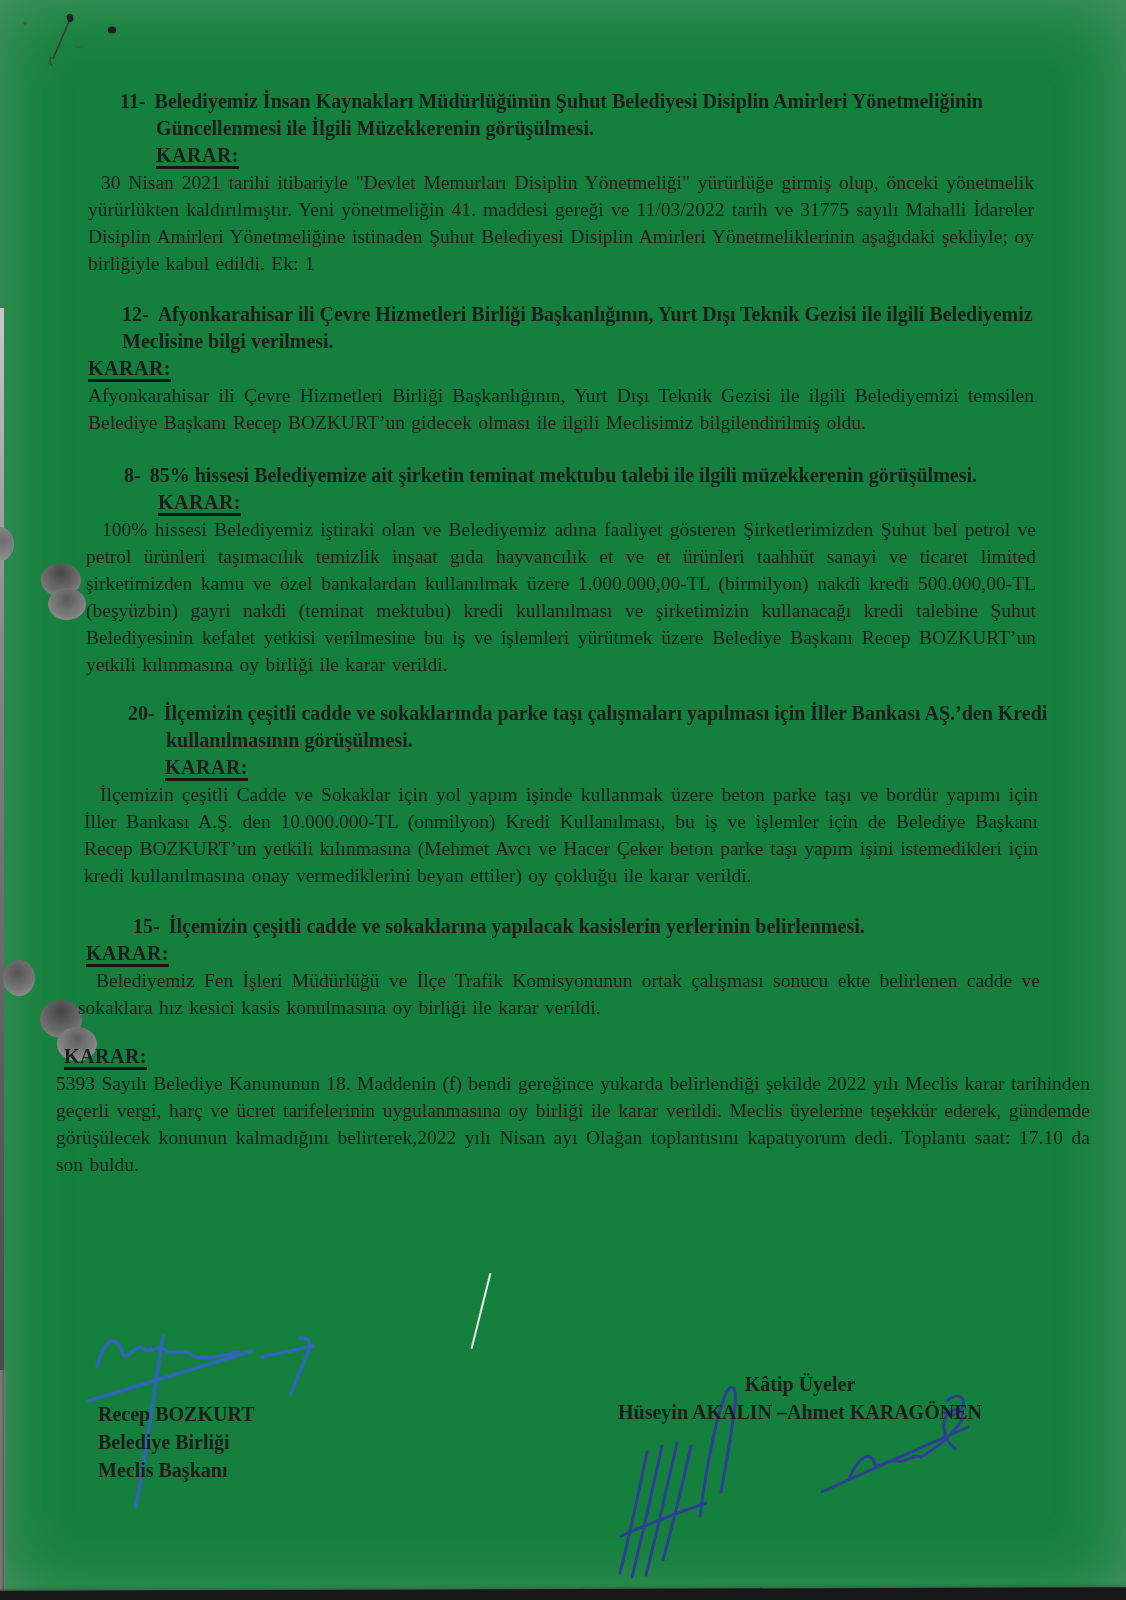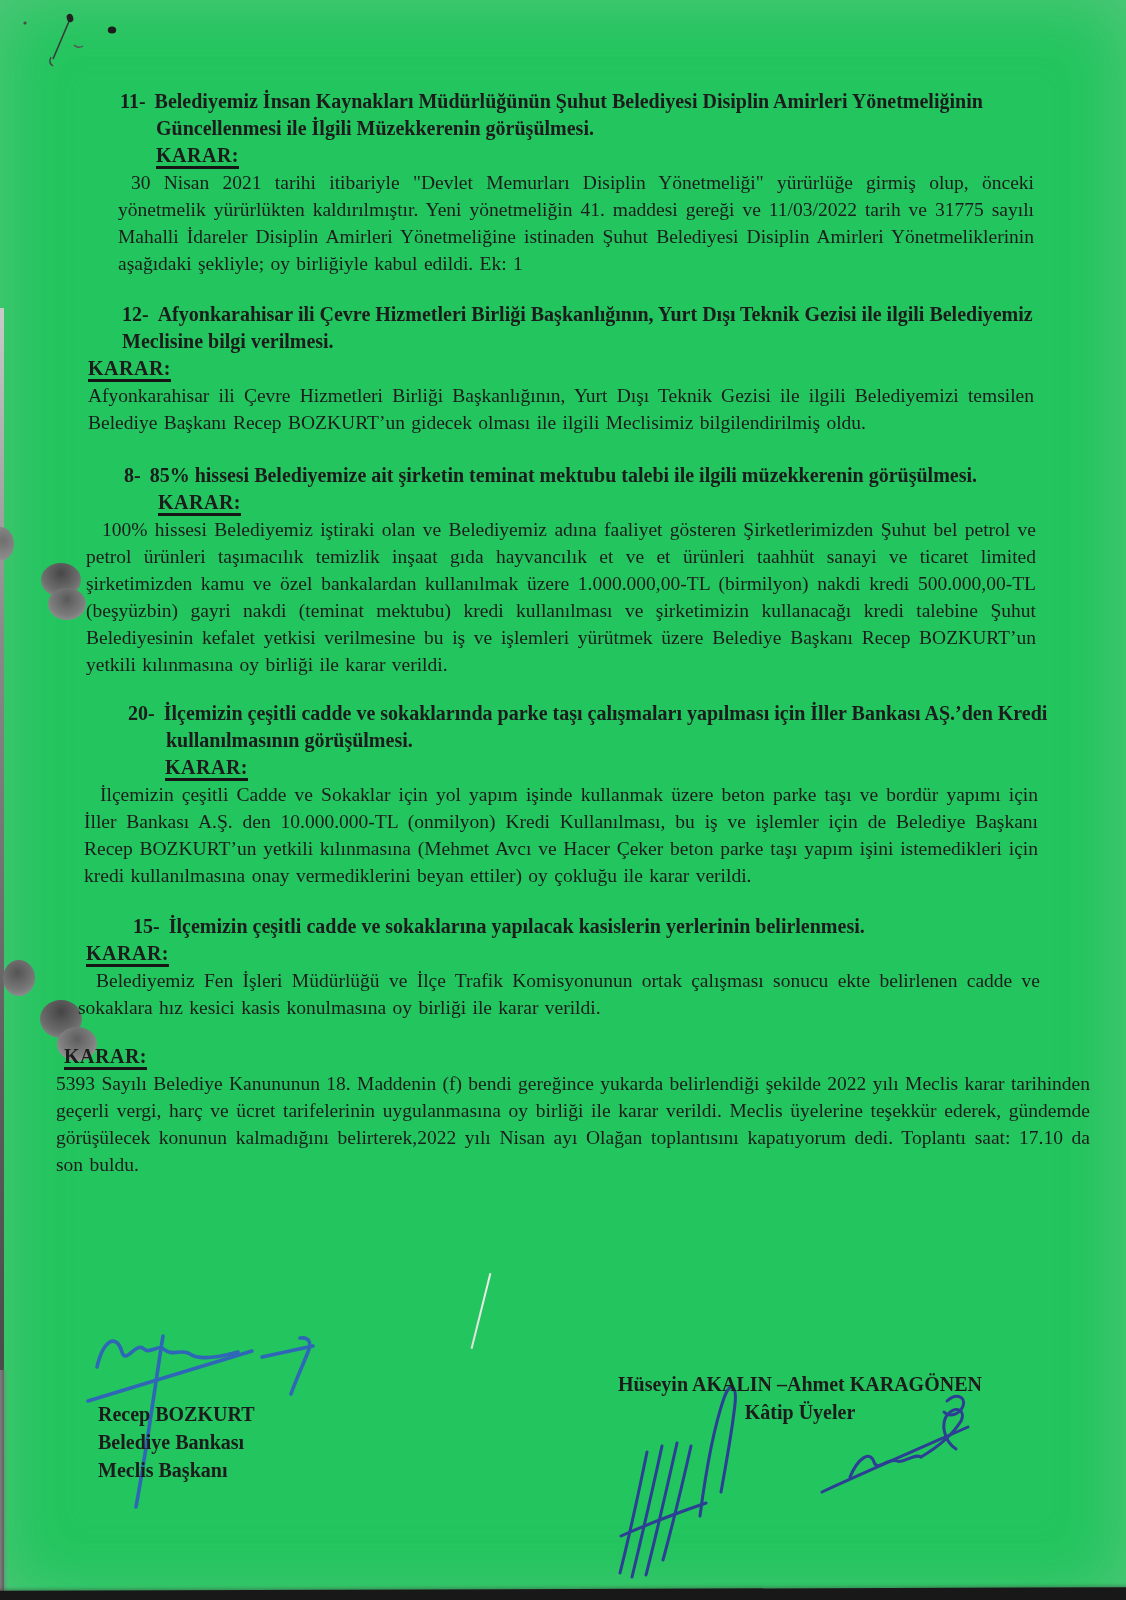--- a/index.html
+++ b/index.html
@@ -1,39 +1,39 @@
 <!DOCTYPE html>
 <html><head>
 <meta charset="utf-8">
 <style>
   html,body { margin:0; padding:0; }
   body { width:1126px; height:1600px; background:#e8e8e4; font-family:"Liberation Serif","DejaVu Serif",serif; }
   .page {
     position:relative; width:1126px; height:1600px; overflow:hidden;
-    background:#22c55e; color:#1c1c1c;
+    background:#15803d; color:#1c1c1c;
     box-shadow: inset 0 0 70px rgba(205,205,195,0.30);
   }
   
   .item { position:relative; }
   .item p { margin:0; }
   .heading { font-weight:bold; font-size:20px; line-height:27px; margin-right:55px !important; }
   .num { margin-right:9px; }
   .karar { font-size:20px; line-height:27px; }
   .karar span {
     font-weight:bold; letter-spacing:0.5px;
     border-bottom:3px solid #161616; padding-bottom:0px;
   }
   .body {
     font-size:19.5px; line-height:27px; text-align:justify; text-align-last:left;
     word-spacing:1.5px;
   }
   .i11 { margin-top:88px; }
   .i11 .heading { margin-left:120px; padding-left:36px; text-indent:-36px; }
   .i11 .karar   { margin-left:156px; }
-  .i11 .body    { margin-left:118px; margin-right:92px; text-indent:13px; }
+  .i11 .body    { margin-left:88px; margin-right:92px; text-indent:13px; }
 
   .i12 { margin-top:24px; }
   .i12 .heading { margin-left:122px; margin-right:45px !important; }
   .i12 .karar   { margin-left:88px; }
   .i12 .body    { margin-left:88px; margin-right:92px; }
 
   .i13 { margin-top:26px; }
   .i13 .heading { margin-left:124px; padding-left:36px; text-indent:-36px; }
   .i13 .karar   { margin-left:158px; }
   .i13 .body    { margin-left:86px; margin-right:90px; text-indent:16px; }
@@ -164,23 +164,23 @@
         <path d="M 700 1516 C 706 1470 714 1427 724 1398 C 730 1381 737 1385 735 1404 C 732 1432 726 1464 721 1492"></path>
         <path d="M 621 1536 C 650 1523 680 1512 706 1503"></path>
         <path d="M 822 1492 C 870 1470 925 1446 968 1427"></path>
         <path d="M 850 1477 C 858 1458 870 1450 874 1462 C 877 1472 888 1457 897 1461 C 904 1464 913 1453 921 1457"></path>
         <path d="M 921 1457 C 938 1447 953 1434 961 1421 C 966 1411 957 1405 948 1414 C 940 1423 944 1441 956 1449"></path>
         <path d="M 947 1401 C 956 1393 966 1396 963 1406 C 960 1414 950 1418 944 1412"></path>
       </g>
     </svg>
     <div class="sig-left">
       <p>Recep BOZKURT</p>
-      <p>Belediye Bankası</p>
+      <p>Belediye Birliği</p>
       <p>Meclis Başkanı</p>
     </div>
     <div class="sig-right">
+      <p>Kâtip Üyeler</p>
       <p>Hüseyin AKALIN –Ahmet KARAGÖNEN</p>
-      <p>Kâtip Üyeler</p>
     </div>
   </div>
 
   <div class="bottom-strip"></div>
 </div>
 
 </body></html>

